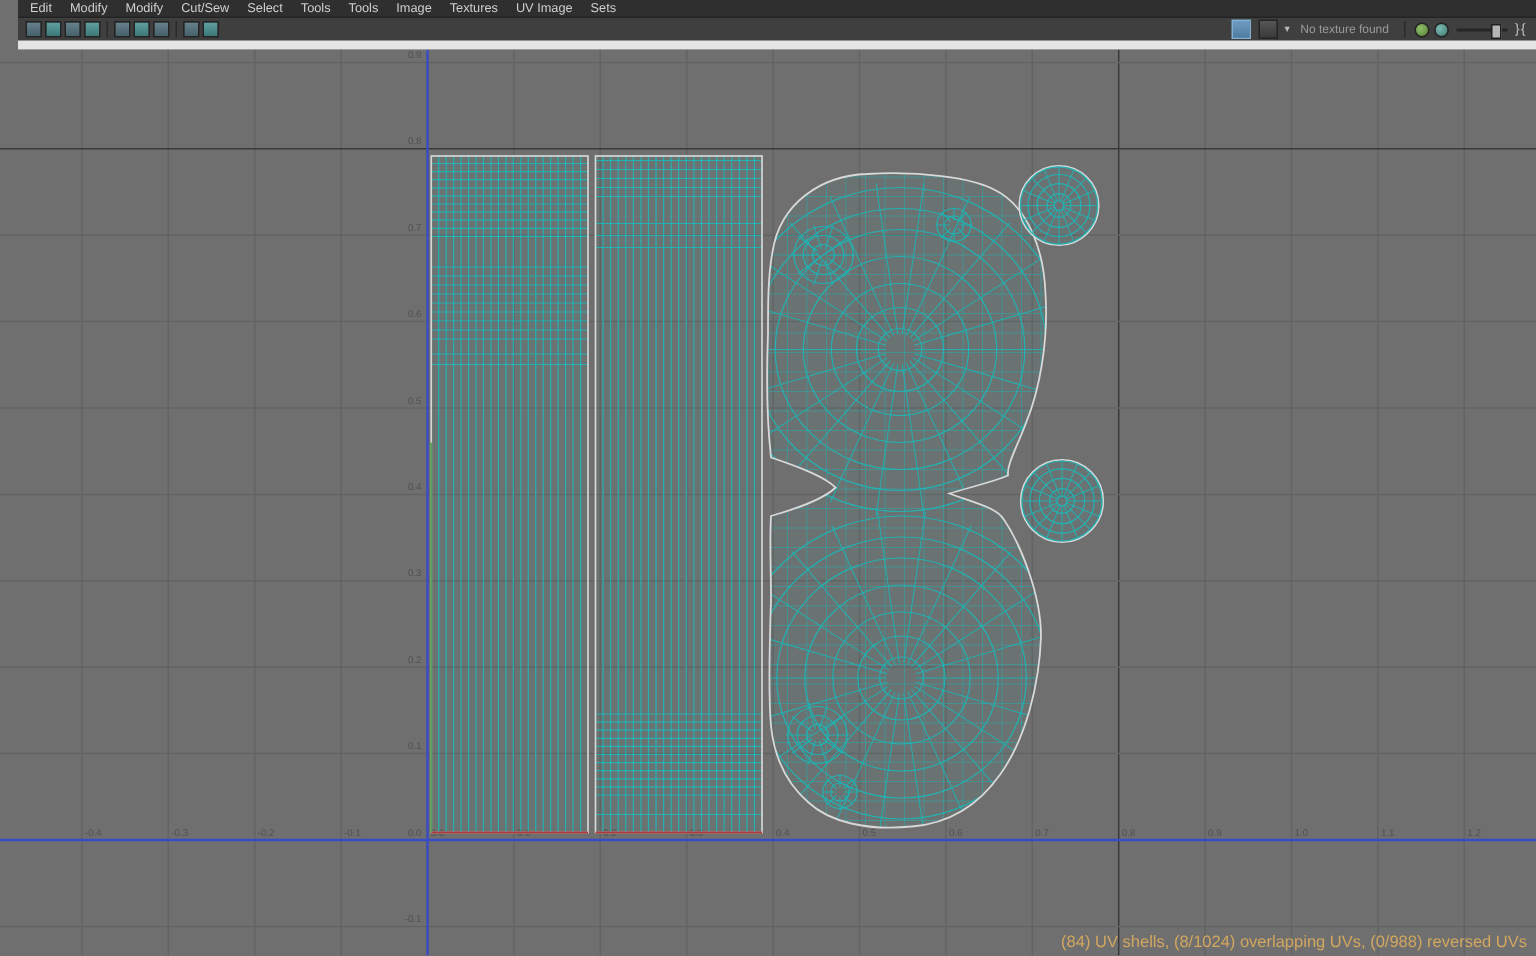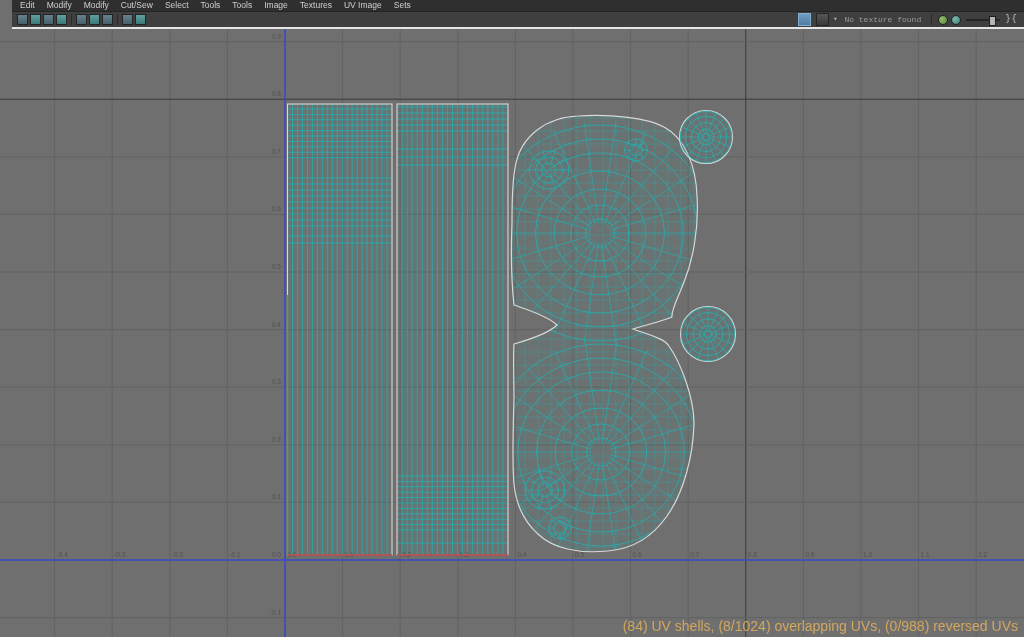--- a/index.html
+++ b/index.html
@@ -12,22 +12,22 @@
   .header{position:absolute;top:0;left:12px;right:0;z-index:5;border-radius:10px;}
   .menubar{
     height:11px;background:#2f2f2f;border-bottom:1px solid #242424;
     display:flex;align-items:center;padding:0 2px;
   }
   .menu-item{
     font-size:8.5px;line-height:11px;color:#cfcfcf;padding:0 6px;cursor:default;
     white-space:nowrap;
   }
   .toolbar{
-    height:15px;background:#3f3f3f;border-bottom:2px solid #e5e5e5;
-    display:flex;align-items:center;padding:0 4px;font-family:Liberation Mono, monospace;
+    height:15px;background:#3f3f3f;border-bottom:6px solid #e5e5e5;
+    display:flex;align-items:center;padding:0 4px;
   }
   .tb-left{display:flex;align-items:center;}
   .tbicon{
     width:11px;height:11px;margin:0 1px;box-sizing:border-box;
     border:1px solid #242424;
     background:linear-gradient(#66828c,#46606a);
     background-size:100% 100%;
   }
   .tbicon.t2{background:linear-gradient(#5fa0a0,#3d7878);}
   .tbicon.hl{width:13px;height:13px;background:linear-gradient(#6f9cc0,#4e7ca0);border-color:#7fb0d4;}
@@ -39,21 +39,21 @@
   .roundicon{width:10px;height:10px;border-radius:50%;border:1px solid #242424;box-sizing:border-box;}
   .roundicon.green{background:radial-gradient(circle at 35% 35%,#8fbf6a,#567f3a);}
   .roundicon.teal{background:radial-gradient(circle at 35% 35%,#7ab8b0,#3e7a72);}
   .slider{width:34px;height:12px;position:relative;margin:0 2px;}
   .slider .track{position:absolute;top:5px;left:0;right:0;height:2px;background:#262626;}
   .slider .handle{position:absolute;top:2px;left:23px;width:5px;height:8px;background:#b5b5b5;border:1px solid #1f1f1f;}
   .brackets{font-size:9px;color:#c0c0c0;letter-spacing:1px;line-height:13px;}
   #vp{position:absolute;top:0;left:0;z-index:1;}
   .status{
     position:absolute;right:6px;bottom:3px;z-index:4;
-    font-size:14px;color:#d2a75f;white-space:nowrap;
+    font-size:11px;color:#d2a75f;white-space:nowrap;
   }
 </style>
 </head>
 <body>
 
 <div class="header">
   <div class="menubar" id="menubar">
       <div class="menu-item">Edit</div>
       <div class="menu-item">Modify</div>
       <div class="menu-item">Modify</div>

